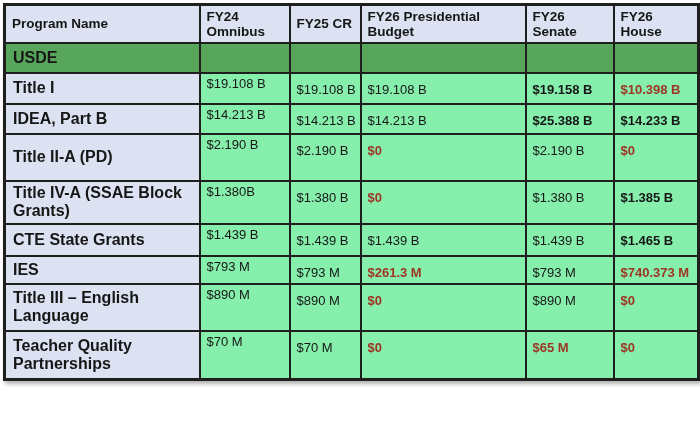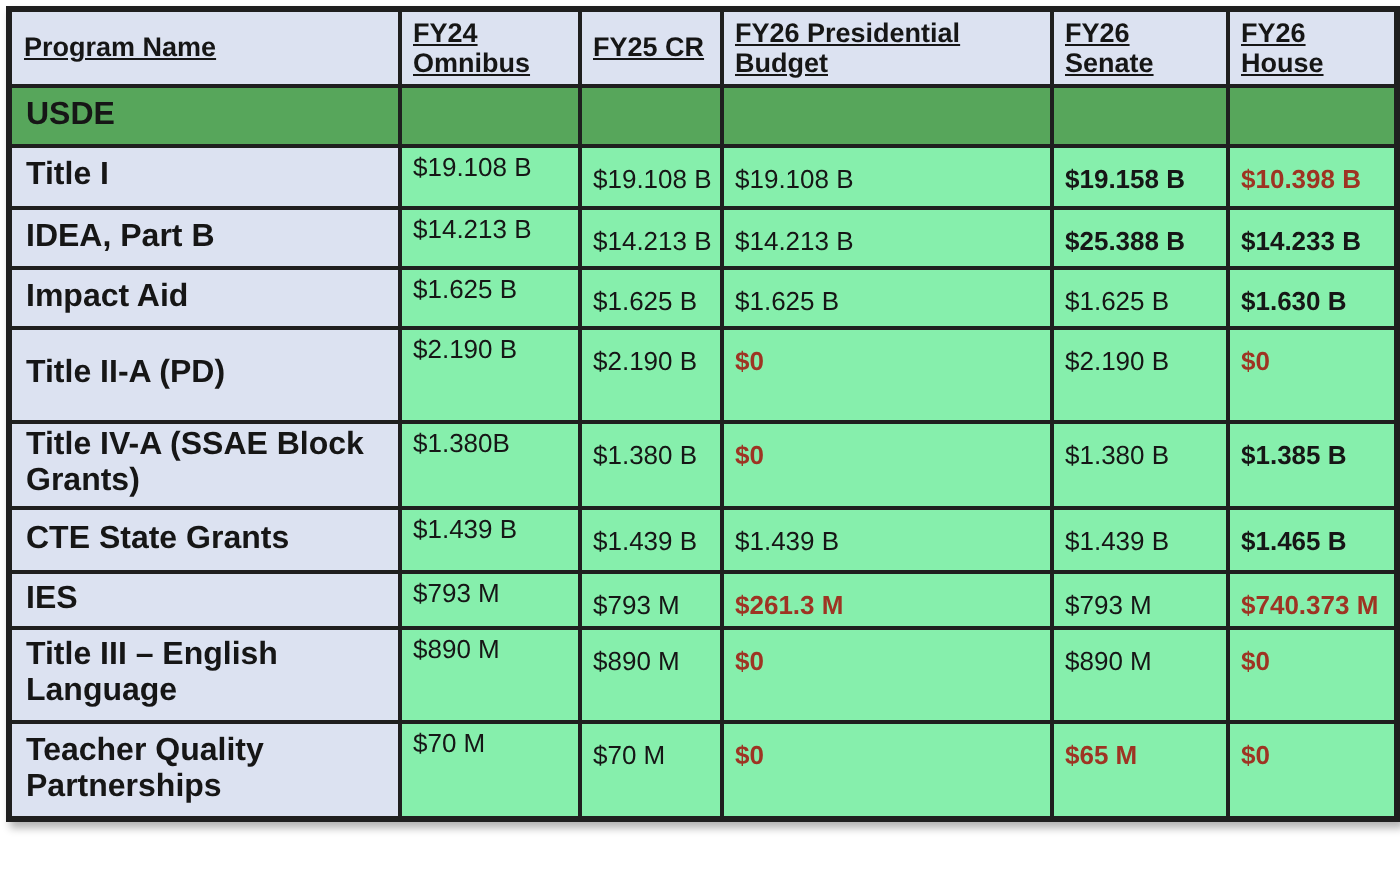--- a/index.html
+++ b/index.html
@@ -33,21 +33,20 @@
     white-space: normal;
   }
   
   th {
     background: var(--label-bg);
     font-weight: bold;
     font-size: 13.5px;
     text-align: left;
     vertical-align: middle;
     padding: 2px 3px 2px 6px;
-    text-decoration: underline;
   }
   th.fy24 { vertical-align: top; padding-top: 3px; }
   
   td.program {
     background: var(--label-bg);
     font-weight: bold;
     font-size: 16px;
     vertical-align: middle;
     padding: 2px 4px 2px 7px;
   }
@@ -110,28 +109,20 @@
           <td class="value bold red">$10.398 B</td>
         </tr>
         <tr style="height: 30px;">
           <td class="program">IDEA, Part B</td>
           <td class="value fy24">$14.213 B</td>
           <td class="value">$14.213 B</td>
           <td class="value">$14.213 B</td>
           <td class="value bold">$25.388 B</td>
           <td class="value bold">$14.233 B</td>
         </tr>
-        <tr style="height: 30px;">
-          <td class="program">Impact Aid</td>
-          <td class="value fy24">$1.625 B</td>
-          <td class="value">$1.625 B</td>
-          <td class="value">$1.625 B</td>
-          <td class="value">$1.625 B</td>
-          <td class="value bold">$1.630 B</td>
-        </tr>
         <tr style="height: 47px;">
           <td class="program">Title II-A (PD)</td>
           <td class="value fy24">$2.190 B</td>
           <td class="value">$2.190 B</td>
           <td class="value bold red">$0</td>
           <td class="value">$2.190 B</td>
           <td class="value bold red">$0</td>
         </tr>
         <tr style="height: 43px;">
           <td class="program">Title IV-A (SSAE Block Grants)</td>

